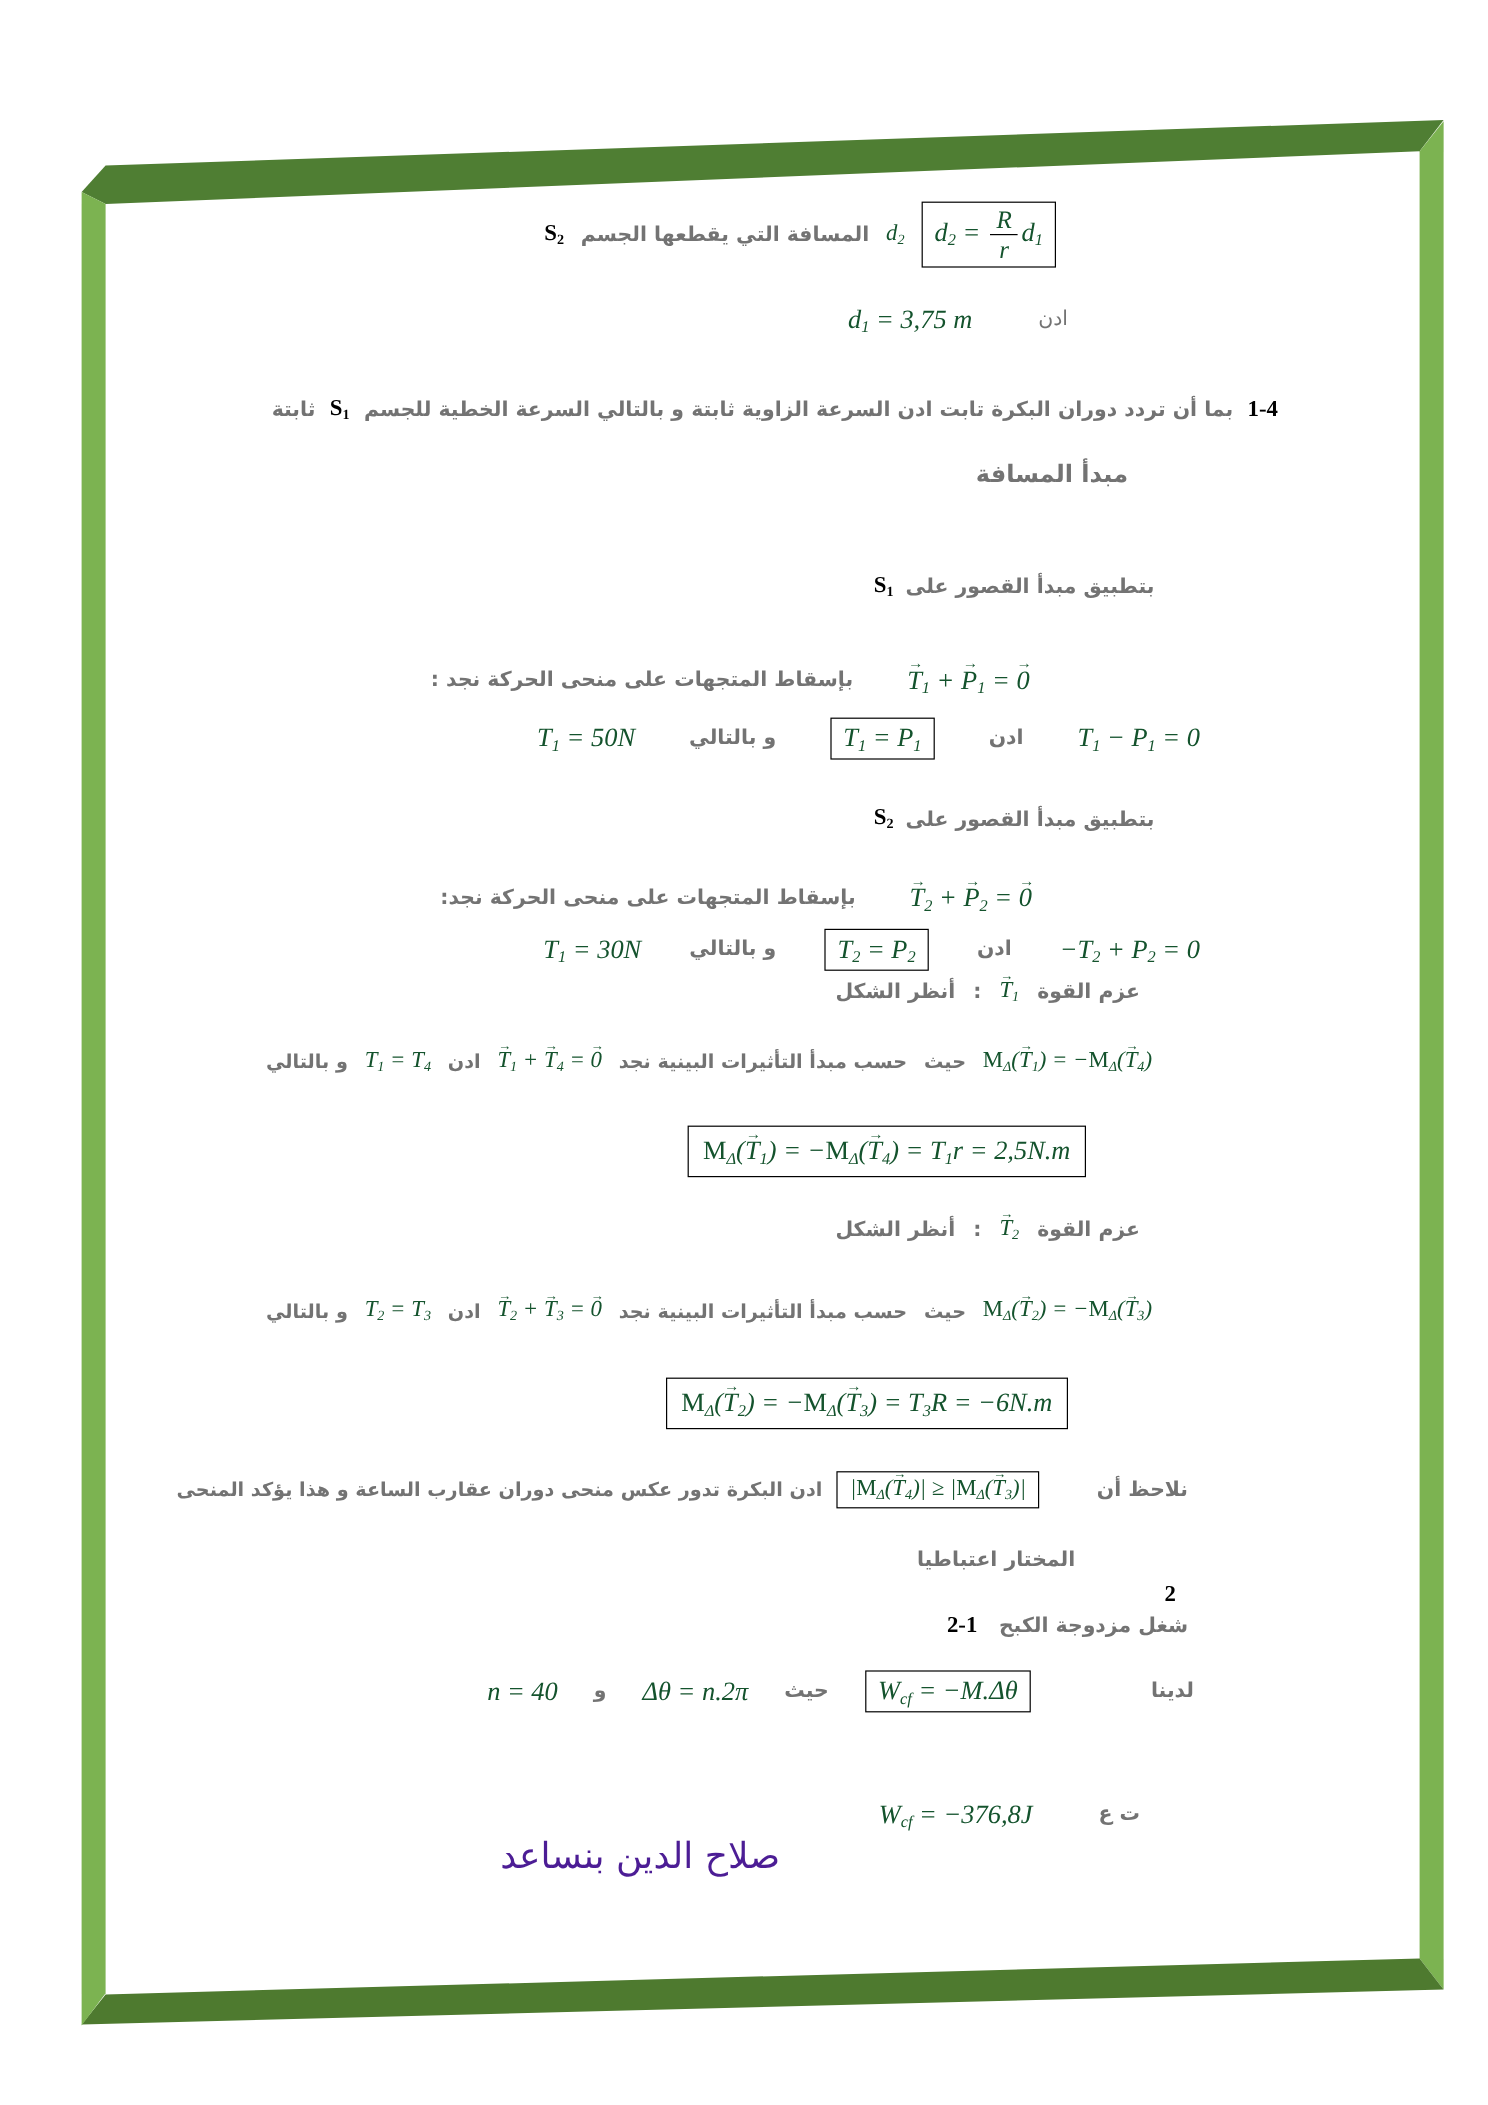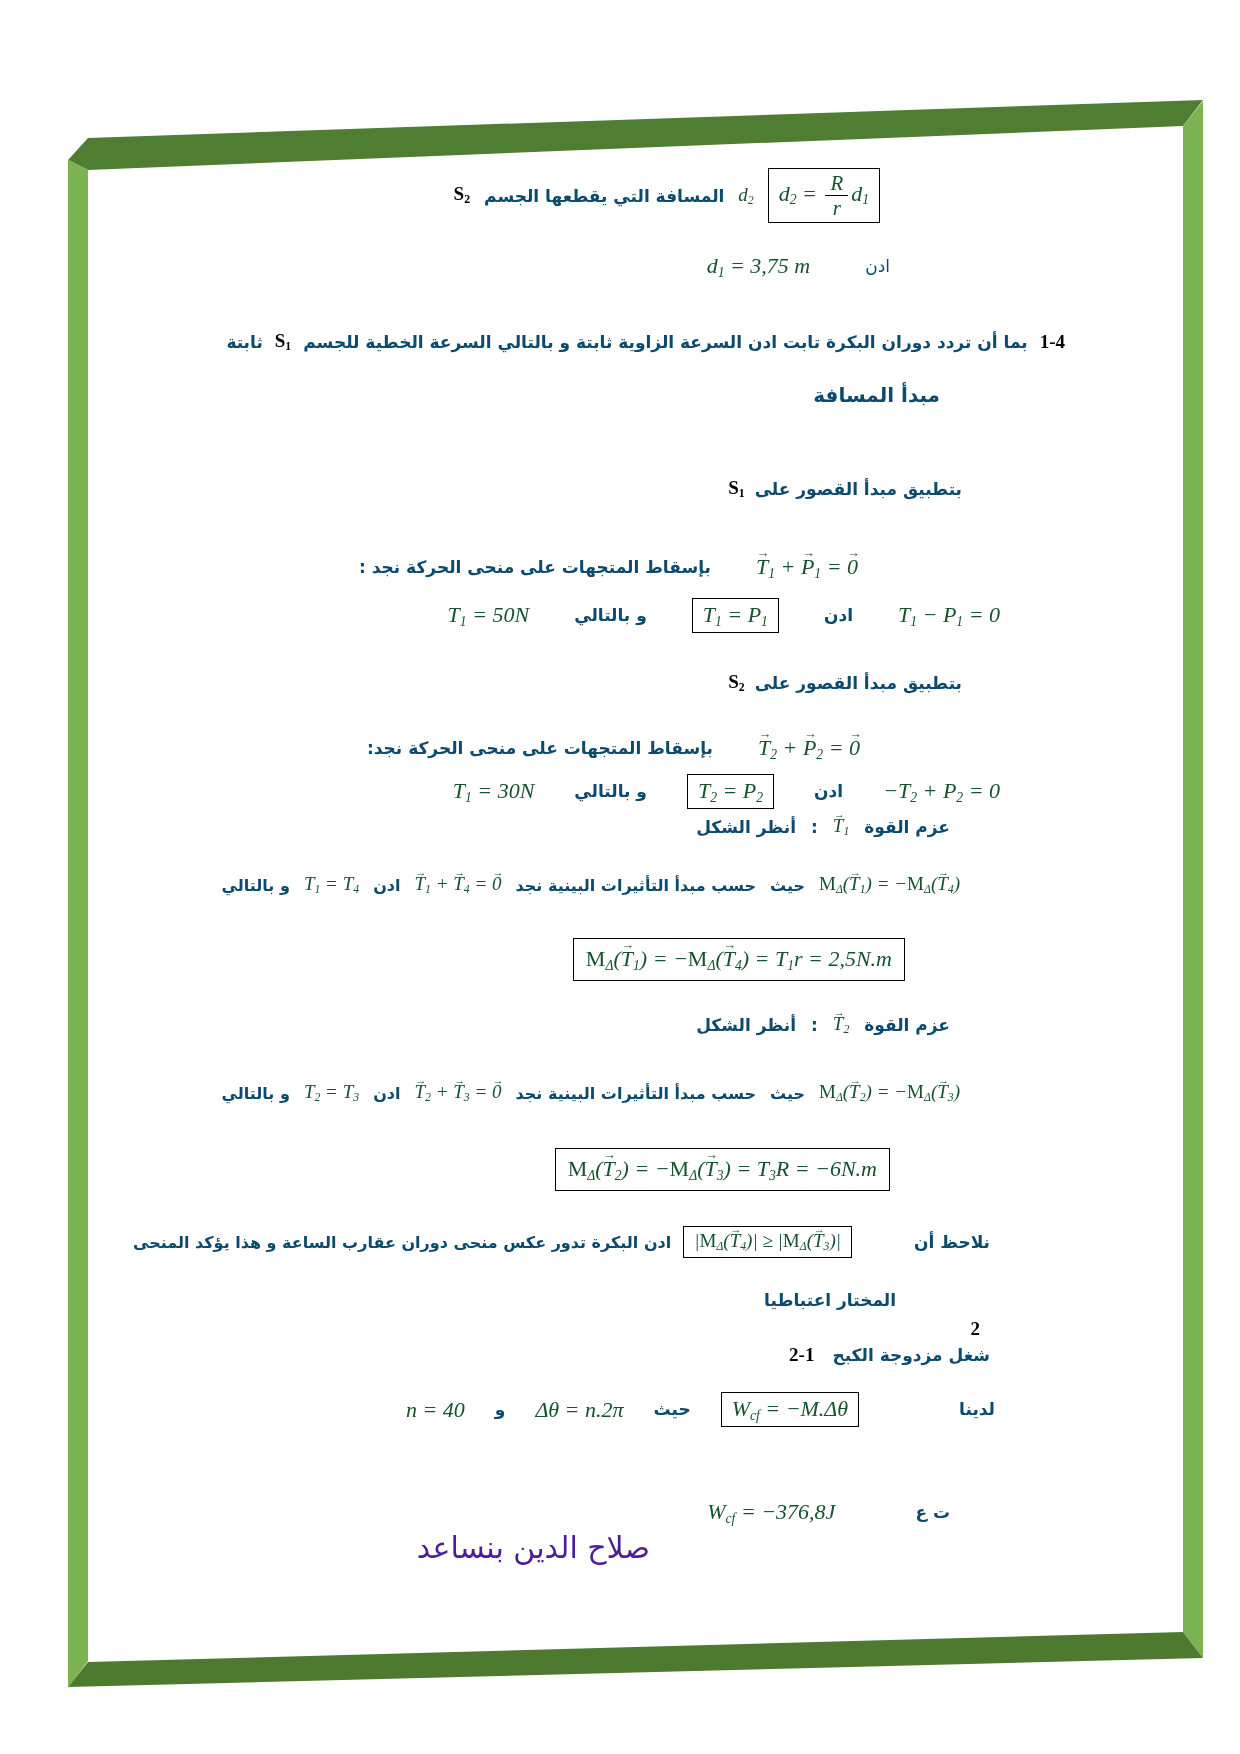--- a/index.html
+++ b/index.html
@@ -1,20 +1,20 @@
 <!DOCTYPE html>
 <html lang="ar"><head>
 <meta charset="utf-8">
 <style>
   html,body{margin:0;padding:0}
   body{width:1240px;height:1754px;position:relative;background:#fff;overflow:hidden;
        font-family:"DejaVu Sans",sans-serif;color:#000}
   #frame-svg{position:absolute;left:0;top:0;z-index:0}
   .row{position:absolute;display:flex;direction:rtl;align-items:center;z-index:1;white-space:nowrap}
-  .ar{font-family:"DejaVu Sans",sans-serif;font-weight:bold;font-size:17px;color:#0c4a6e}
+  .ar{font-family:"DejaVu Sans",sans-serif;font-weight:bold;font-size:17px;color:#737373}
   .ar-plain{font-weight:normal}
   .ar-sm{font-size:16px}
   .title{font-size:20px}
   .math{font-family:"Liberation Serif",serif;font-style:italic;font-size:22px;color:#14532d;
         direction:ltr;unicode-bidi:isolate;line-height:1.25}
   .math sub{font-size:0.62em;vertical-align:-0.28em}
   .sm{font-size:19px}
   .rm{font-style:normal}
   .vec{position:relative;display:inline-block;line-height:1}
   .vec::after{content:"\2192";position:absolute;left:50%;transform:translateX(-42%);
@@ -48,23 +48,23 @@
   #r15{top:1080px;right:280px;gap:14px}
   #r16{top:1148px;right:350px}
   #r17{top:1226px;right:250px;gap:12px}
   #r18{top:1290px;right:344px}
   #r19{top:1318px;right:260px}
   #r20{top:1344px;right:250px;gap:18px}
   #r21{top:1392px;right:245px;gap:30px}
   #r22{top:1498px;right:290px}
   #r23{top:1530px;right:590px}
 
-  #r17 [data-name="note-label"]{margin-left:50px}
+  #r17 [data-name="note-label"]{margin-left:36px}
   #r21 [data-name="we-have-label"]{margin-left:70px}
-  #r22 [data-name="numeric-application-label"]{margin-left:80px}
+  #r22 [data-name="numeric-application-label"]{margin-left:55px}
 </style>
 </head>
 <body data-name="document-page">
 
 <svg id="frame-svg" width="1240" height="1754" viewBox="0 0 1240 1754" data-name="page-frame">
   <polygon data-name="frame-top-bar" points="68,160 88,138 1203,100 1183,126 88,170" fill="#4f7e33"></polygon>
   <polygon data-name="frame-right-bar" points="1203,101 1203,1658 1183,1632 1183,126" fill="#7cb351"></polygon>
   <polygon data-name="frame-bottom-bar" points="68,1687 88,1662 1183,1632 1203,1658" fill="#4e7a2f"></polygon>
   <polygon data-name="frame-left-bar" points="68,160 88,170 88,1661 68,1688" fill="#7cb351"></polygon>
 </svg>

